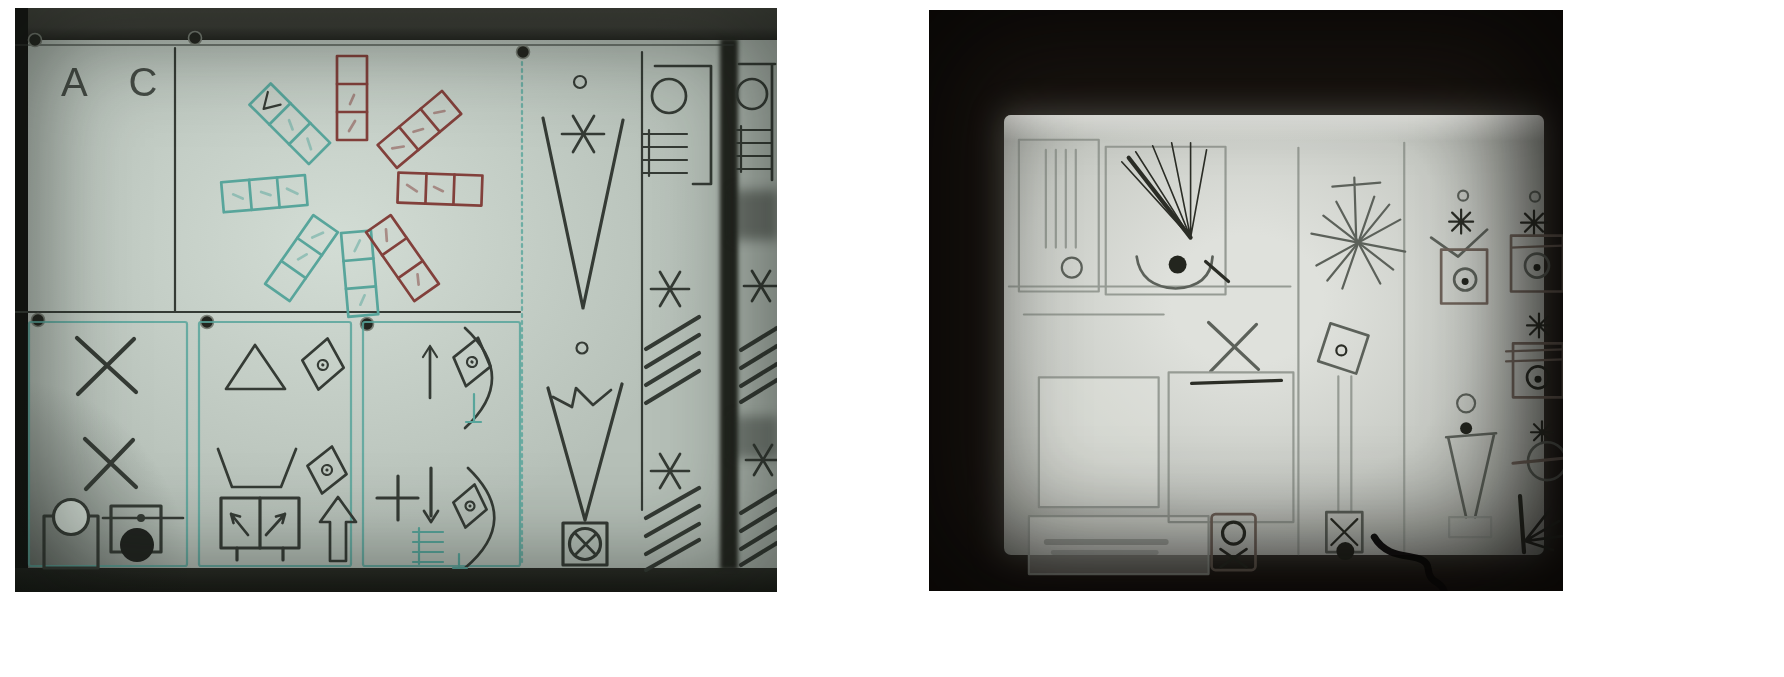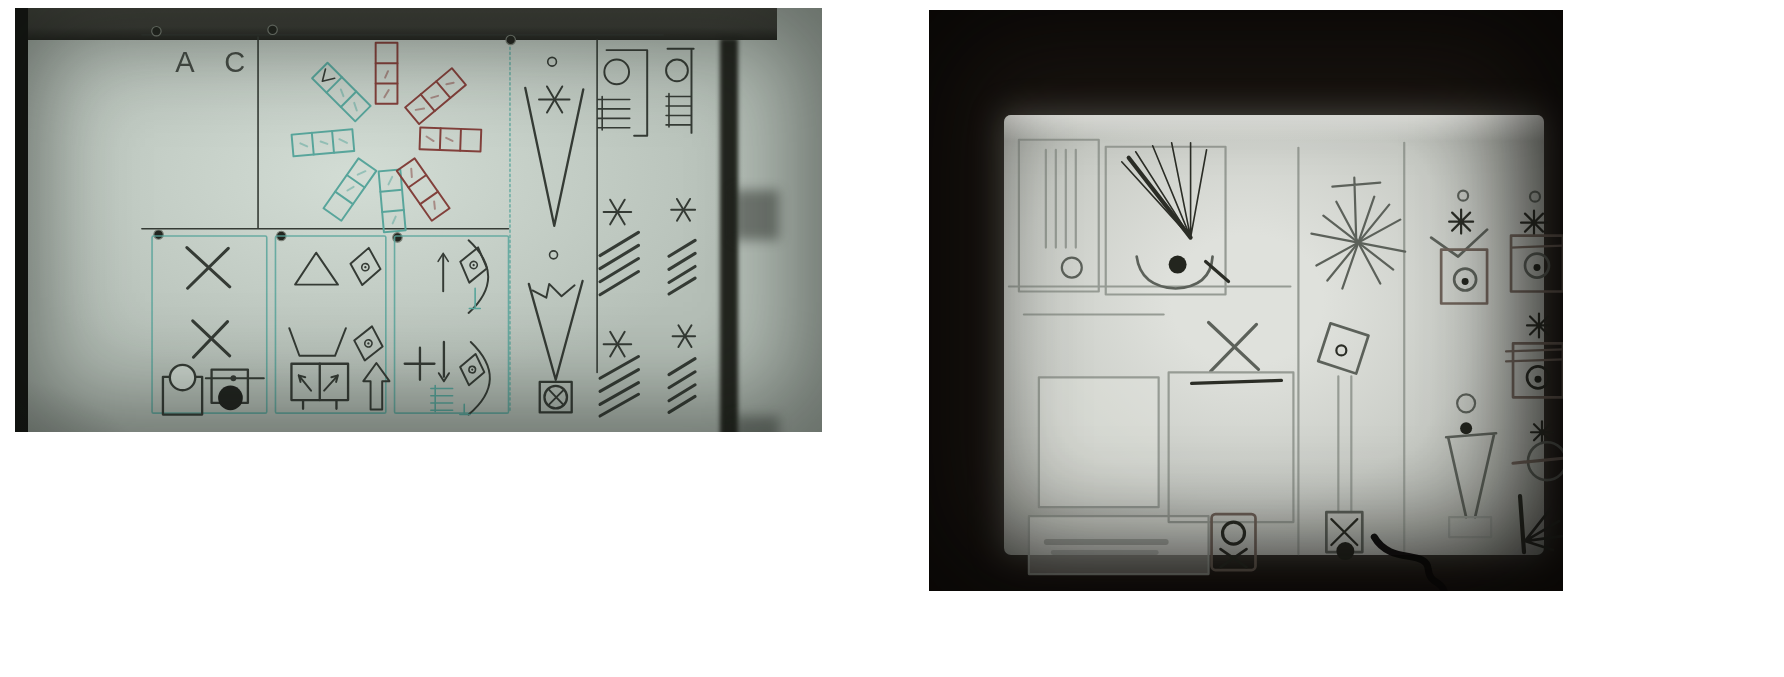--- a/index.html
+++ b/index.html
@@ -10,24 +10,24 @@
     --rp-faint:#969b94; --rp-mid:#5c615a; --rp-dark:#2b2d26; --rp-brown:#6f635a; --cable:#0b0a08;
   }
   html,body{margin:0;padding:0}
   .page{position:relative;width:1784px;height:677px;background:var(--page-bg);overflow:hidden;
         font-family:"Liberation Sans",sans-serif}
   figure.photo{position:absolute;margin:0;overflow:hidden}
   .photo svg{position:absolute;left:0;top:0;width:100%;height:100%}
   .vig{position:absolute;inset:0;pointer-events:none}
 
   
-  .lp{left:15px;top:8px;width:762px;height:424px;
+  .lp{left:15px;top:8px;width:762px;height:584px;
       background:
         radial-gradient(ellipse at 42% 40%, rgba(234,244,236,.55), rgba(0,0,0,0) 60%),
-        linear-gradient(var(--board),var(--board)); padding-left: 45px;}
+        linear-gradient(var(--board),var(--board));}
   .lp .vig{box-shadow:inset 0 0 95px 26px rgba(18,22,18,.5)}
   .lp-top{position:absolute;left:0;top:0;width:762px;height:32px;
           background:linear-gradient(#46473f,var(--band) 60%,#23241f)}
   .lp-left{position:absolute;left:0;top:0;width:13px;height:584px;background:#121310}
   .lp-bottom{position:absolute;left:0;top:560px;width:762px;height:24px;
              background:linear-gradient(#2a2c26,#171813)}
   .lp-shadow-right{position:absolute;left:705px;top:30px;width:18px;height:532px;
                    background:#23251f;filter:blur(2px)}
   .lp-dim1{position:absolute;left:718px;top:182px;width:46px;height:50px;background:rgba(30,33,28,.45);filter:blur(6px)}
   .lp-dim2{position:absolute;left:718px;top:408px;width:46px;height:42px;background:rgba(30,33,28,.38);filter:blur(6px)}

